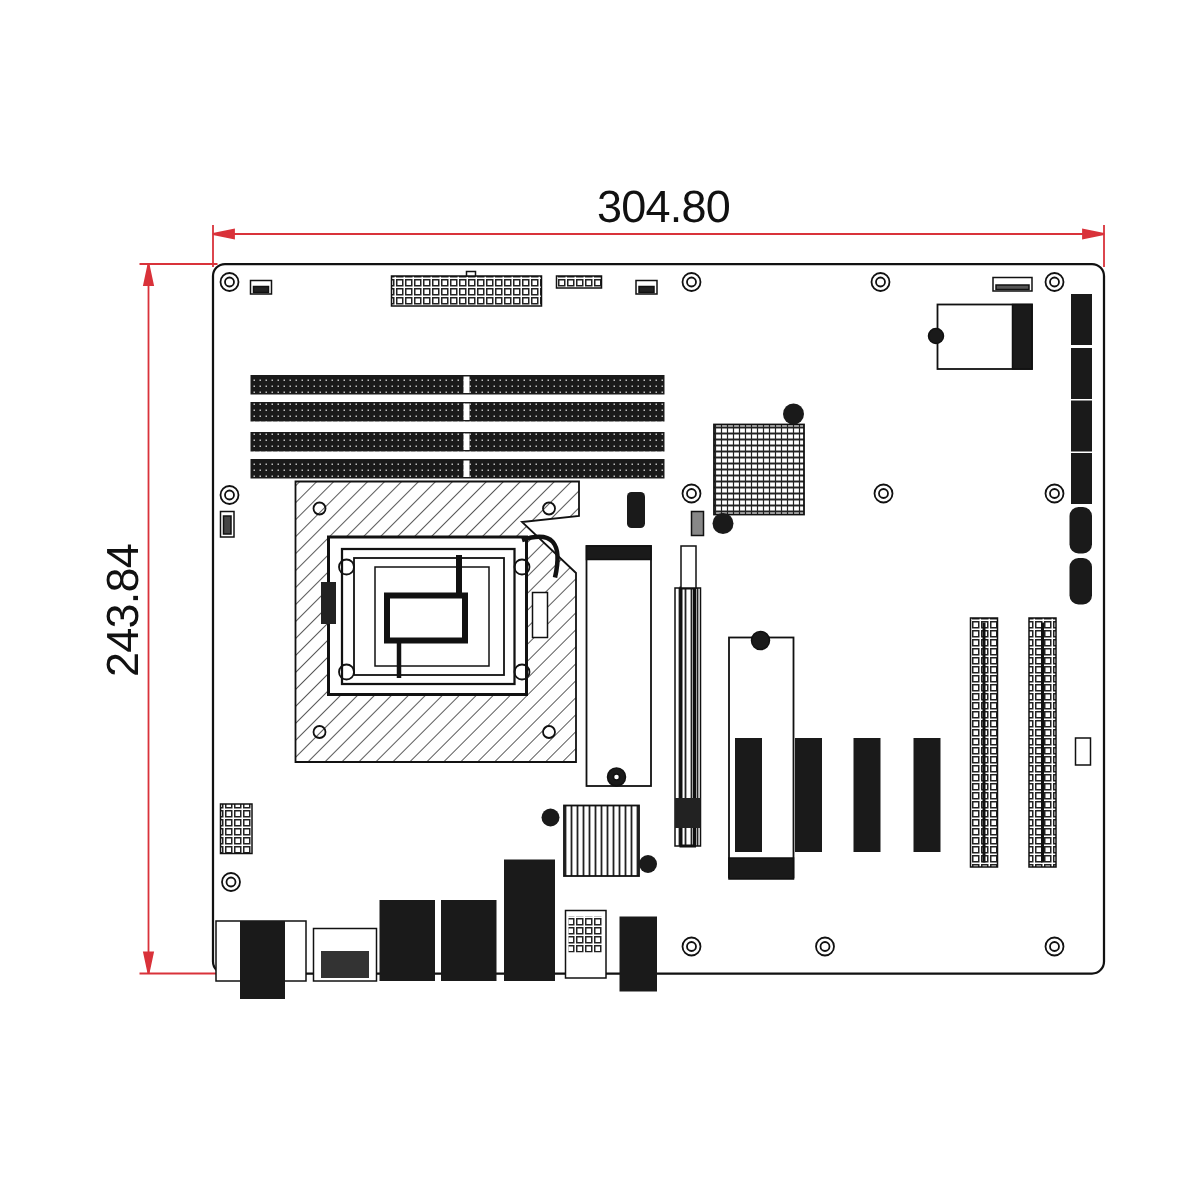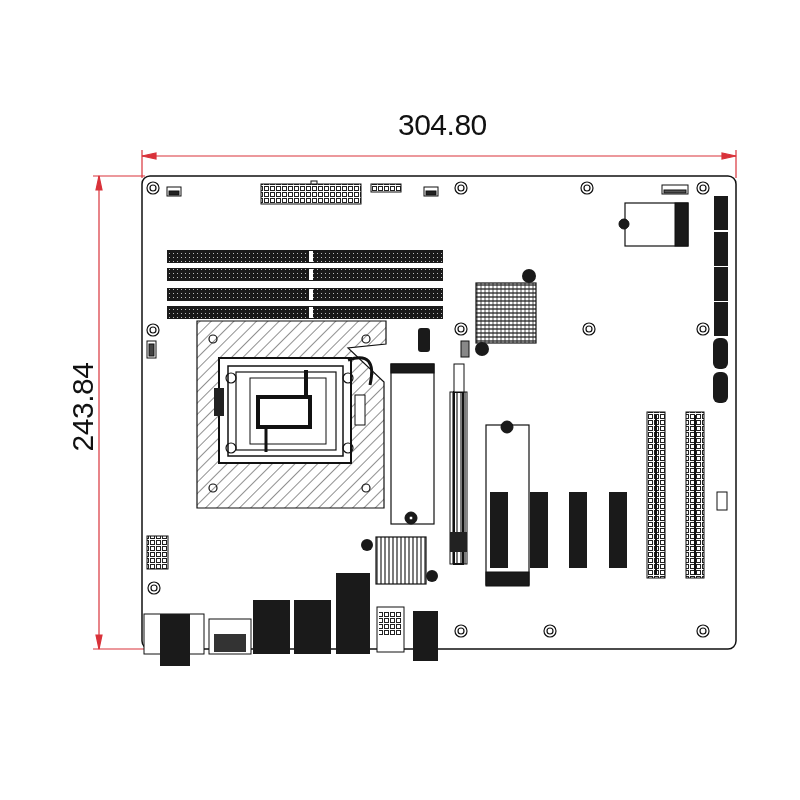--- a/index.html
+++ b/index.html
@@ -4,21 +4,21 @@
 <style>
   html, body { margin:0; padding:0; background:#ffffff; }
   body { width:800px; height:800px; position:relative; overflow:hidden; font-family:"Liberation Sans", sans-serif; }
   .dim-label { position:absolute; font-family:"Liberation Sans", sans-serif; color:#111; font-size:30px; letter-spacing:-0.5px; }
   .dim-label.v { transform:rotate(-90deg); transform-origin:center; }
   svg { position:absolute; left:0; top:0; }
 </style>
 </head>
 <body>
 
-<div class="dim-label" style="left:398px; top:108px;">304.80</div>
+<div class="dim-label" style="left:398px; top:122px;">304.80</div>
 <div class="dim-label v" style="left:38px; top:390px; width:90px; text-align:center;">243.84</div>
 
 <svg width="800" height="800" viewBox="0 0 800 800">
   <defs>
     <pattern id="hatch" width="8" height="8" patternUnits="userSpaceOnUse" patternTransform="rotate(45)">
       <line x1="0" y1="0" x2="0" y2="8" stroke="#222" stroke-width="1"></line>
     </pattern>
     <pattern id="dimmdots" width="4" height="4" patternUnits="userSpaceOnUse">
       <rect width="4" height="4" fill="#1a1a1a"></rect>
       <rect x="1" y="1" width="1" height="1" fill="#bbb"></rect>

